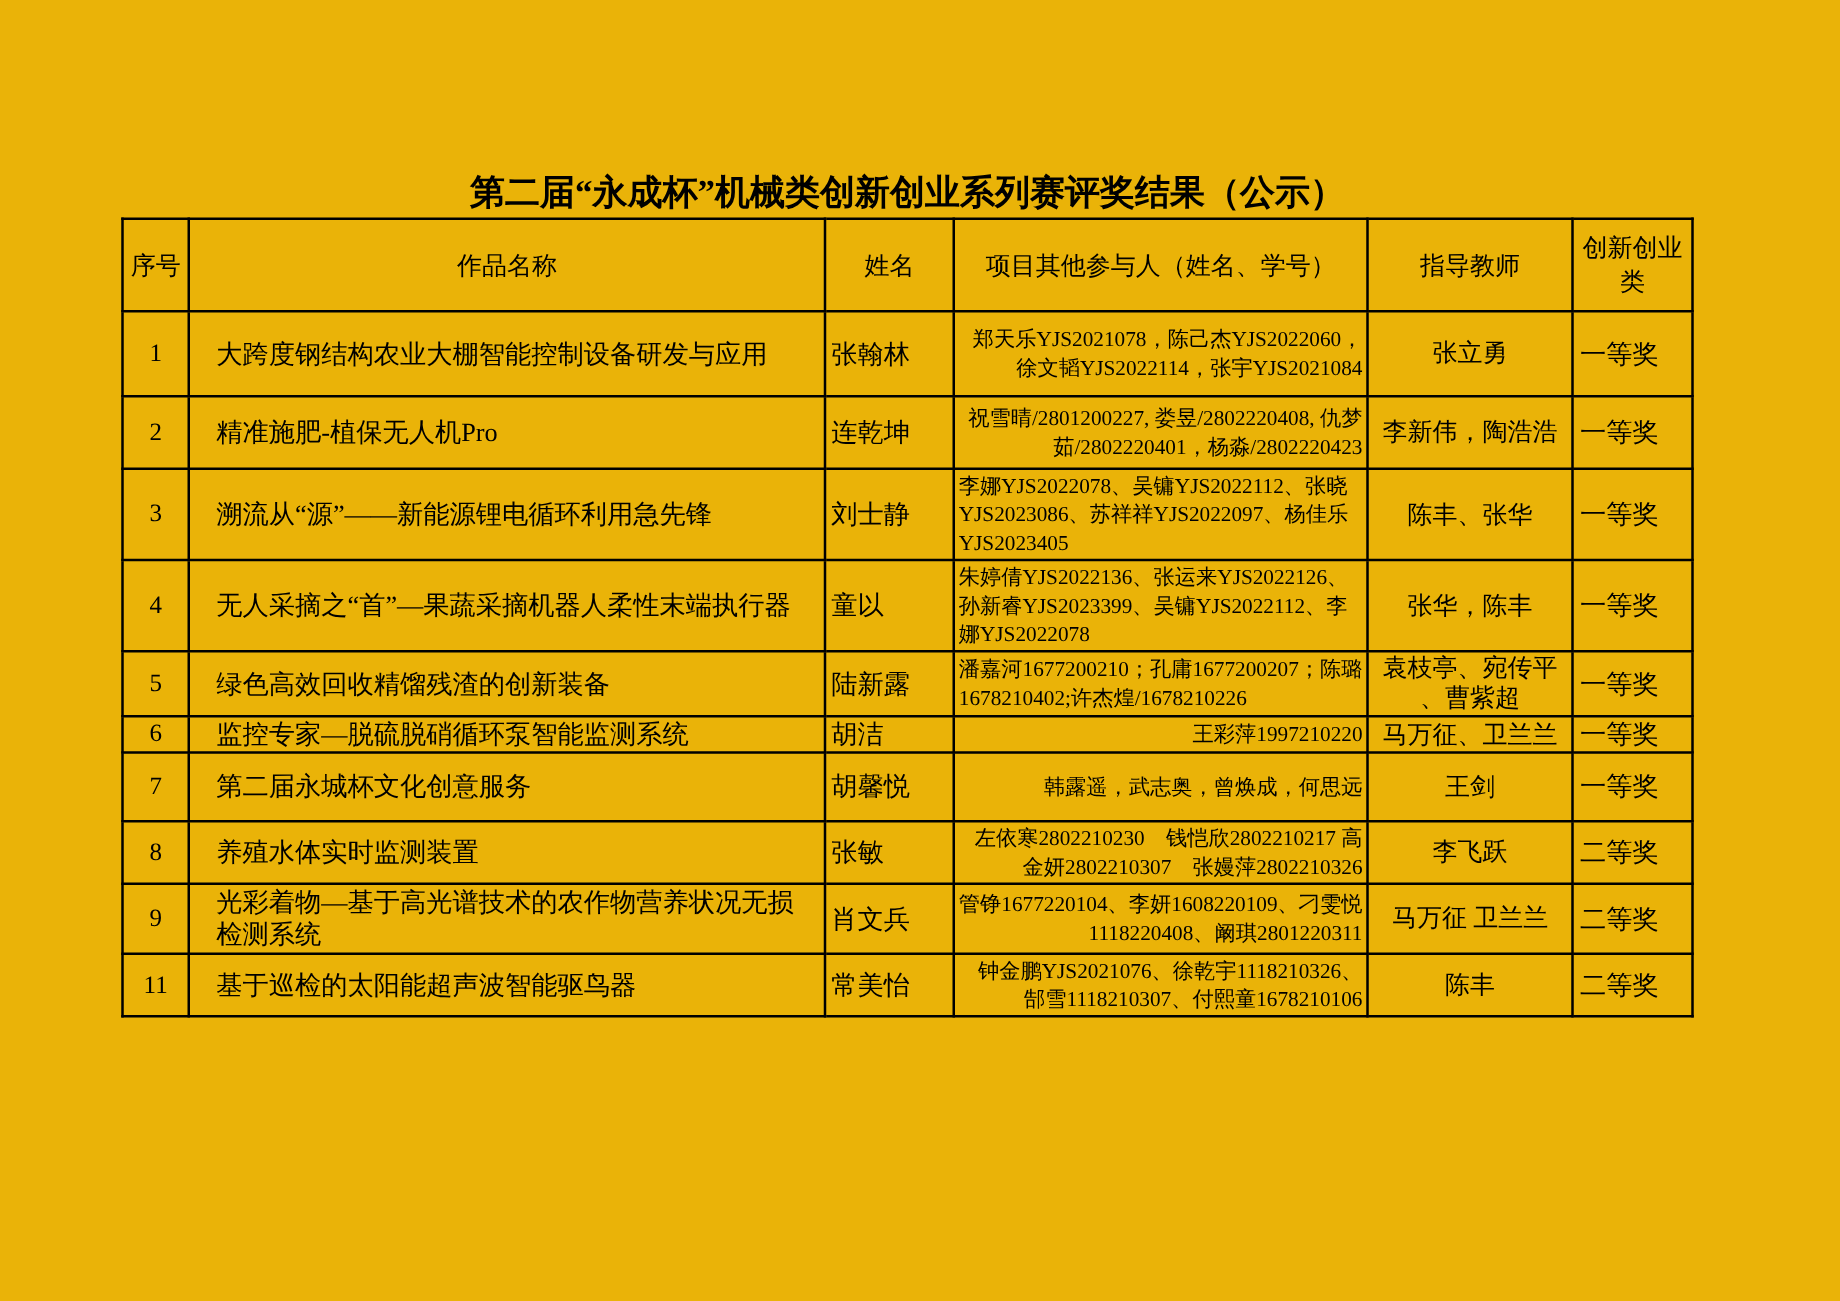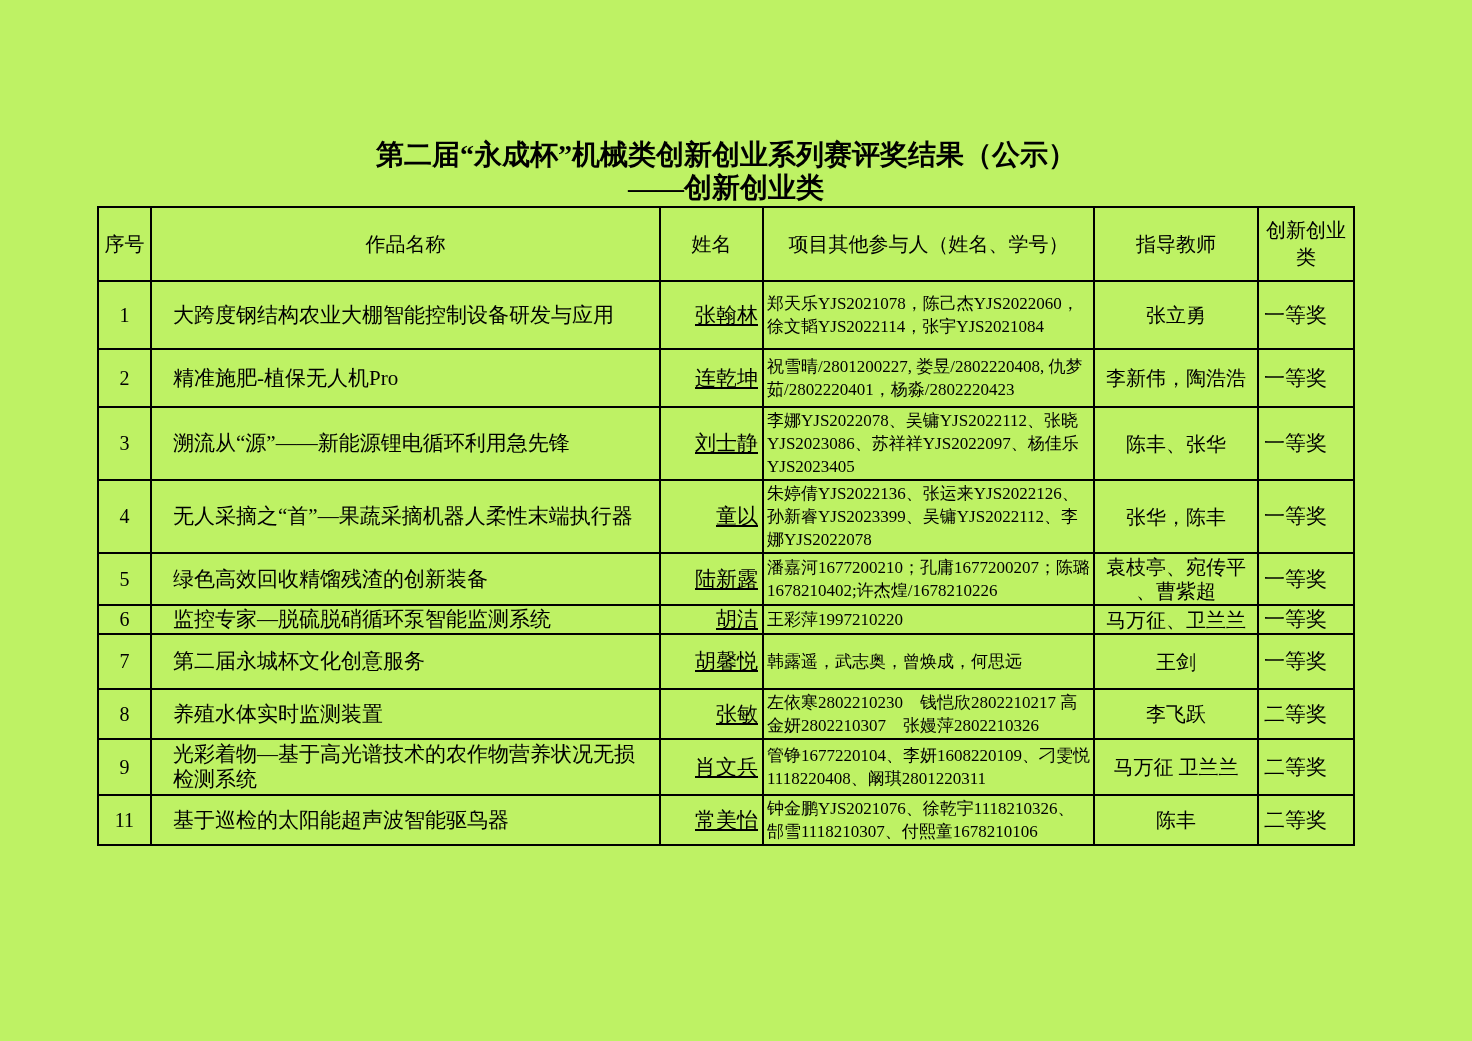--- a/index.html
+++ b/index.html
@@ -9,21 +9,21 @@
     width: 1472px;
     height: 1041px;
     overflow: hidden;
     font-family: "Liberation Serif", "DejaVu Serif", serif;
     color: #000;
   }
   .page {
     position: relative;
     width: 1472px;
     height: 1041px;
-    background: #bef264;
+    background: #eab308;
   }
   .doc-inner {
     margin-left: 97px;
     width: 1258px;
   }
   .doc-title {
     margin: 0;
     padding-top: 138px;
     text-align: center;
     font-size: 28px;
@@ -65,23 +65,23 @@
     border-radius: 12px;
   }
   td {
     font-size: 21px;
     line-height: 25px;
     padding: 1px 4px;
   }
   td.cell-index   { text-align: center; font-size: 20px; }
   td.cell-work    { text-align: left; padding-left: 21px; padding-right: 10px;
                     word-break: break-all; line-break: anywhere; }
-  td.cell-name    { text-align: right; text-decoration: underline; }
+  td.cell-name    { text-align: left; }
   td.cell-participants {
-    text-align: left;
+    text-align: right;
     font-size: 17px;
     line-height: 23px;
     padding: 1px 3px;
     word-break: break-all;
     line-break: anywhere;
   }
   td.cell-teacher {
     text-align: center;
     font-size: 20px;
     line-height: 24px;
@@ -107,21 +107,20 @@
   tbody tr:nth-child(3) td.cell-participants,
   tbody tr:nth-child(4) td.cell-participants,
   tbody tr:nth-child(5) td.cell-participants { text-align: left; }
 </style>
 </head>
 <body>
 
 <div class="page">
   <div class="doc-inner">
     <h1 class="doc-title">第二届“永成杯”机械类创新创业系列赛评奖结果（公示）</h1>
-    <h2 class="doc-subtitle">——创新创业类</h2>
 
     <table class="awards">
       <colgroup>
         <col class="c-index">
         <col class="c-work">
         <col class="c-name">
         <col class="c-participants">
         <col class="c-teacher">
         <col class="c-award">
       </colgroup>

